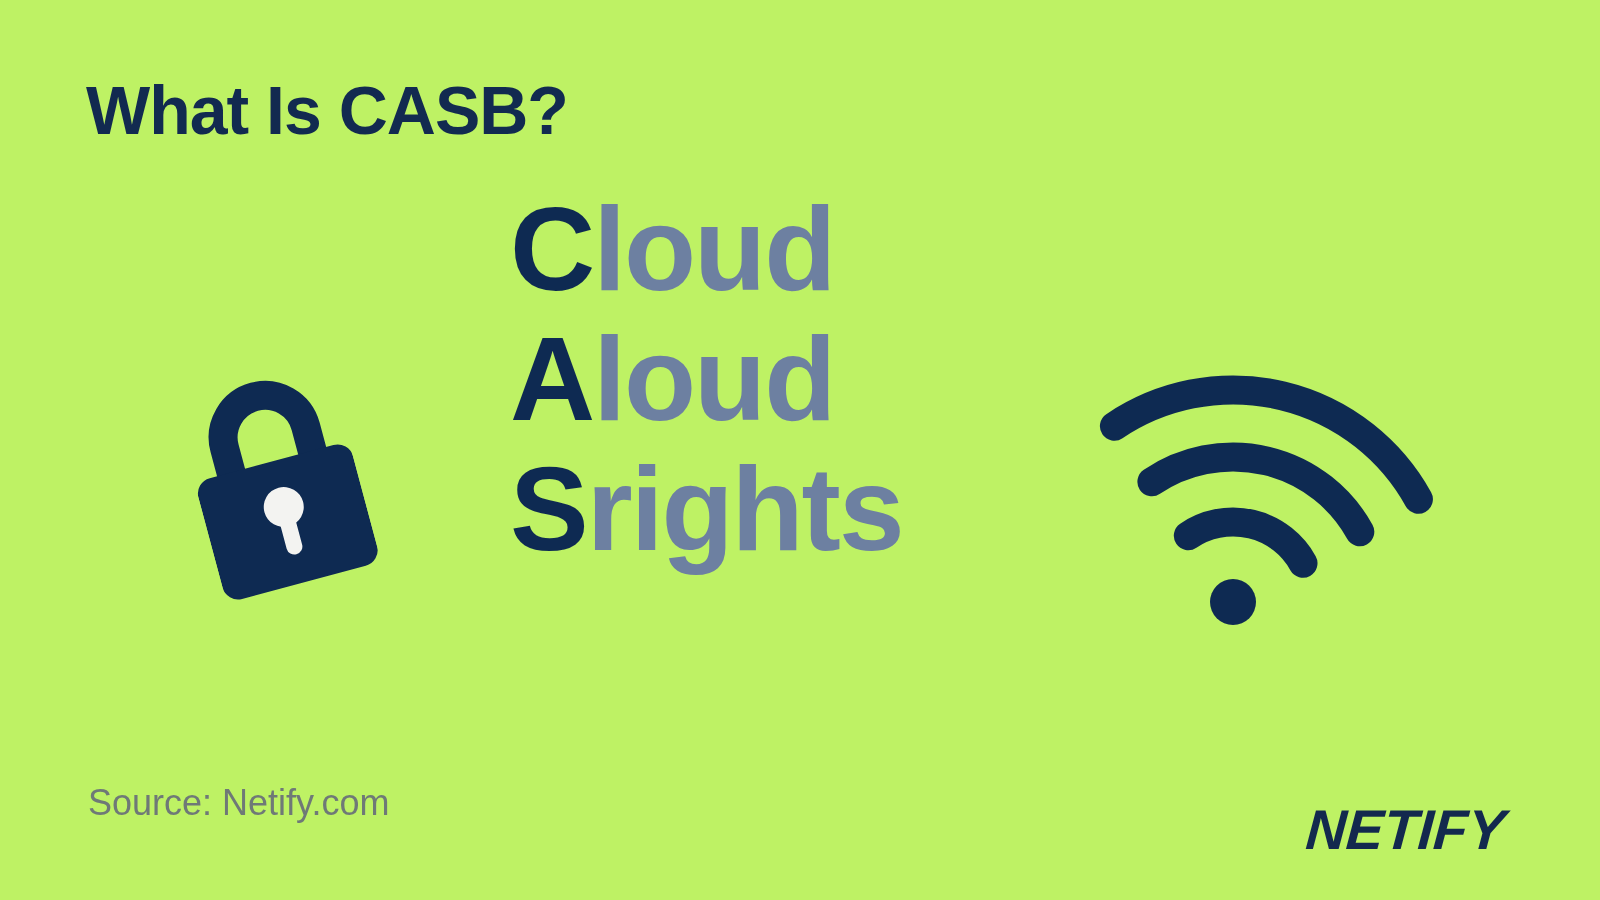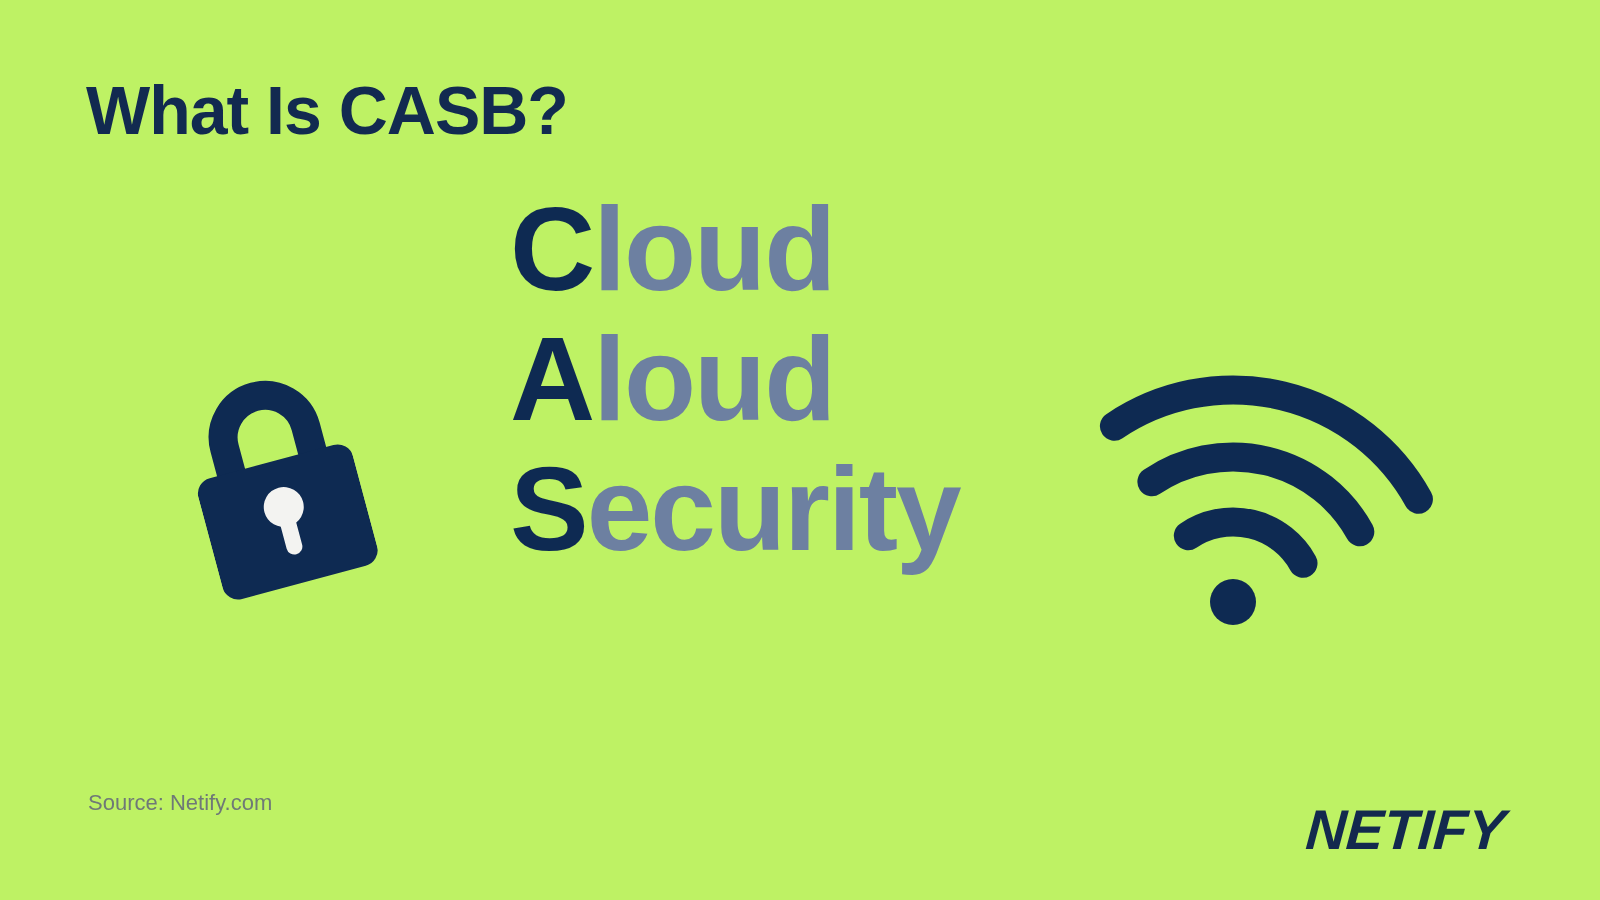--- a/index.html
+++ b/index.html
@@ -53,21 +53,21 @@
     position: absolute;
     left: 1099px;
     top: 375px;
     width: 334px;
     height: 250px;
   }
   .footer-block {
     position: absolute;
     left: 88px;
     top: 786px;
-    font-size: 22px;
+    font-size: 36px;
     line-height: 33px;
     color: #6F7977;
     font-weight: 400;
   }
   .netify-logo {
     position: absolute;
     right: 95px;
     top: 797px;
     font-size: 56px;
     font-weight: 800;
@@ -95,21 +95,21 @@
   </div>
 
   <div class="acronym-block">
     <div class="acronym-line">
       <span class="acronym-initial">C</span><span class="acronym-rest">loud</span>
     </div>
     <div class="acronym-line">
       <span class="acronym-initial">A</span><span class="acronym-rest">loud</span>
     </div>
     <div class="acronym-line">
-      <span class="acronym-initial">S</span><span class="acronym-rest">ecurity</span>
+      <span class="acronym-initial">S</span><span class="acronym-rest">rights</span>
     </div>
   </div>
 
   <div class="wifi-wrap">
     <svg width="334" height="250" viewBox="-134 -227 334 250" xmlns="http://www.w3.org/2000/svg">
       <g fill="none" stroke="#0E2A52" stroke-width="29" stroke-linecap="round">
         <path d="M -44.7 -66.3 A 80 80 0 0 1 70.0 -38.8"></path>
         <path d="M -81.1 -120.2 A 145 145 0 0 1 126.8 -70.3"></path>
         <path d="M -118.6 -175.8 A 212 212 0 0 1 185.4 -102.8"></path>
       </g>

